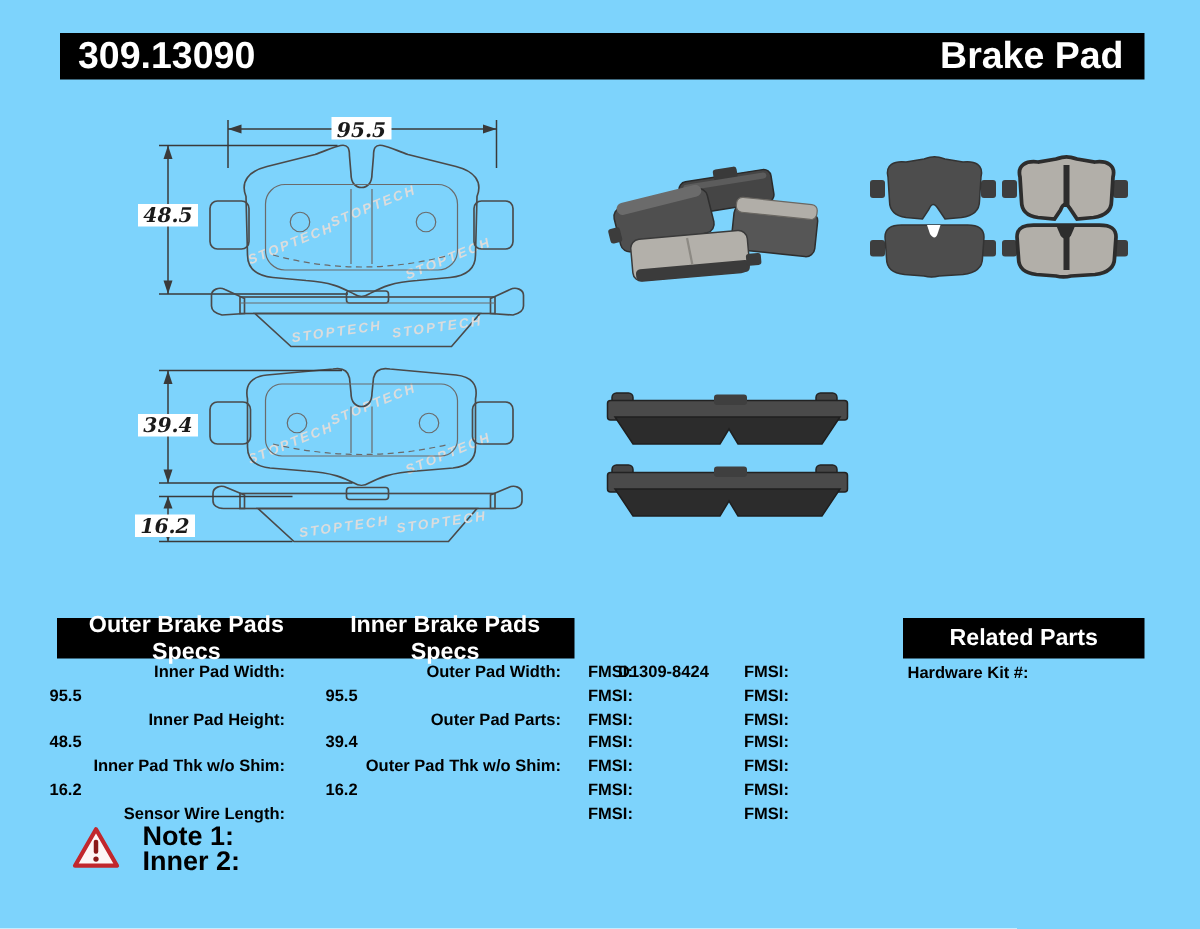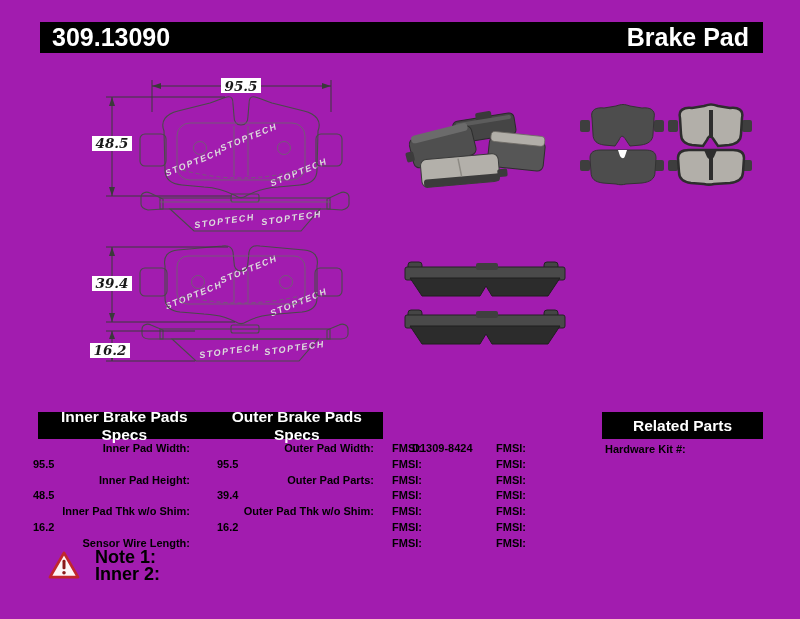--- a/index.html
+++ b/index.html
@@ -1,16 +1,16 @@
 <!DOCTYPE html>
 <html><head>
 <meta charset="utf-8">
 <style>
   html,body{margin:0;padding:0;background:#fff;}
-  .page{position:relative;width:800px;height:619px;background:#a21caf;overflow:hidden;
+  .page{position:relative;width:800px;height:619px;background:#7dd3fc;overflow:hidden;
         font-family:"Liberation Sans",sans-serif;color:#000;}
   
   .top-bar{position:absolute;left:40px;top:22px;width:723px;height:31px;background:#000;color:#fff;
            display:flex;justify-content:space-between;align-items:center;
            font-weight:bold;font-size:25px;padding:0 14px 0 12px;box-sizing:border-box;}
   
   .art{position:absolute;left:0;top:0;width:800px;height:619px;}
   .art .ln{fill:none;stroke:#4a4a4a;stroke-width:1.1;}
   .art .thin{fill:none;stroke:#6a6a6a;stroke-width:0.8;}
   .art .dash{fill:none;stroke:#6a6a6a;stroke-width:0.8;stroke-dasharray:4 3;}
@@ -221,22 +221,22 @@
         <rect x="408" y="0" width="14" height="9" rx="3" fill="#454545" stroke="#222"></rect>
         <rect x="544" y="0" width="14" height="9" rx="3" fill="#454545" stroke="#222"></rect>
         <rect x="405" y="5" width="160" height="13" rx="2" fill="#4a4a4a" stroke="#222"></rect>
         <rect x="476" y="1" width="22" height="7" rx="2" fill="#3f3f3f"></rect>
         <path d="M 410 16 L 560 16 L 548 34 L 492 34 L 486 24 L 480 34 L 422 34 Z" fill="#2c2c2c" stroke="#1f1f1f"></path>
       </g>
     </g>
   </svg>
 
   <div class="hdr" style="left:38px;width:345px;">
+    <div class="hdr-cell">Outer Brake Pads Specs</div>
     <div class="hdr-cell">Inner Brake Pads Specs</div>
-    <div class="hdr-cell">Outer Brake Pads Specs</div>
   </div>
   <div class="hdr" style="left:602px;width:161px;">
     <div class="hdr-cell">Related Parts</div>
   </div>
 
   <div class="spec-col" style="left:28px;width:162px;">
     <div class="spec-row">
       <span class="lbl">Inner Pad Width:</span>
       <span class="val">95.5</span>
     </div>

